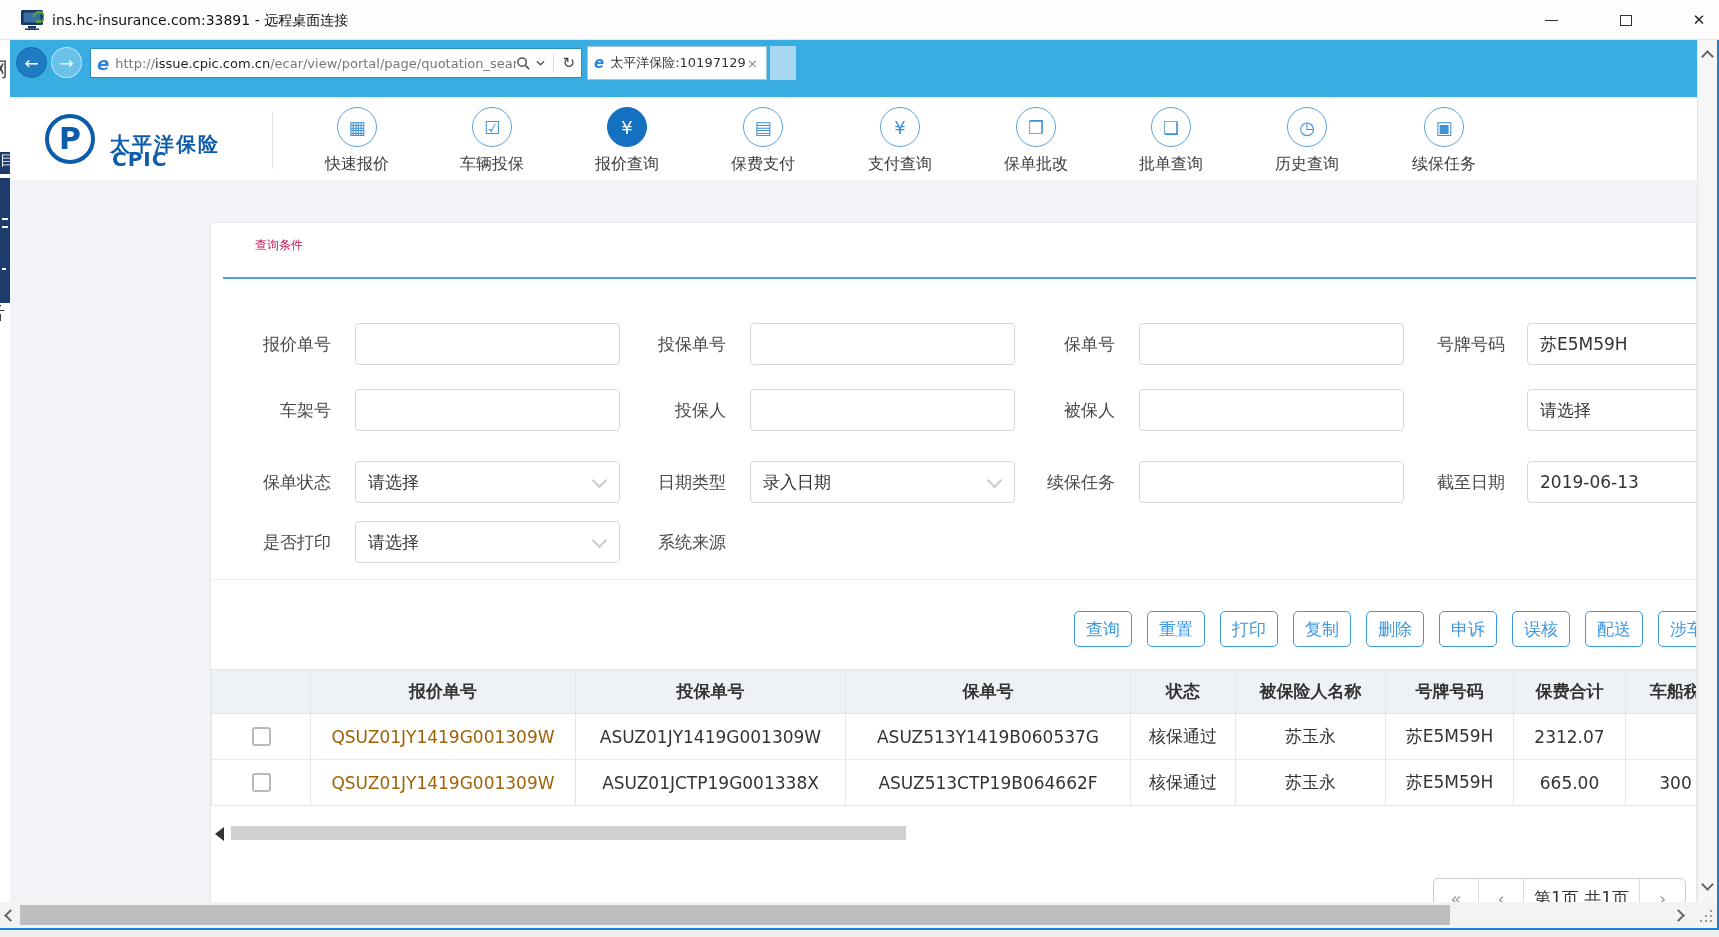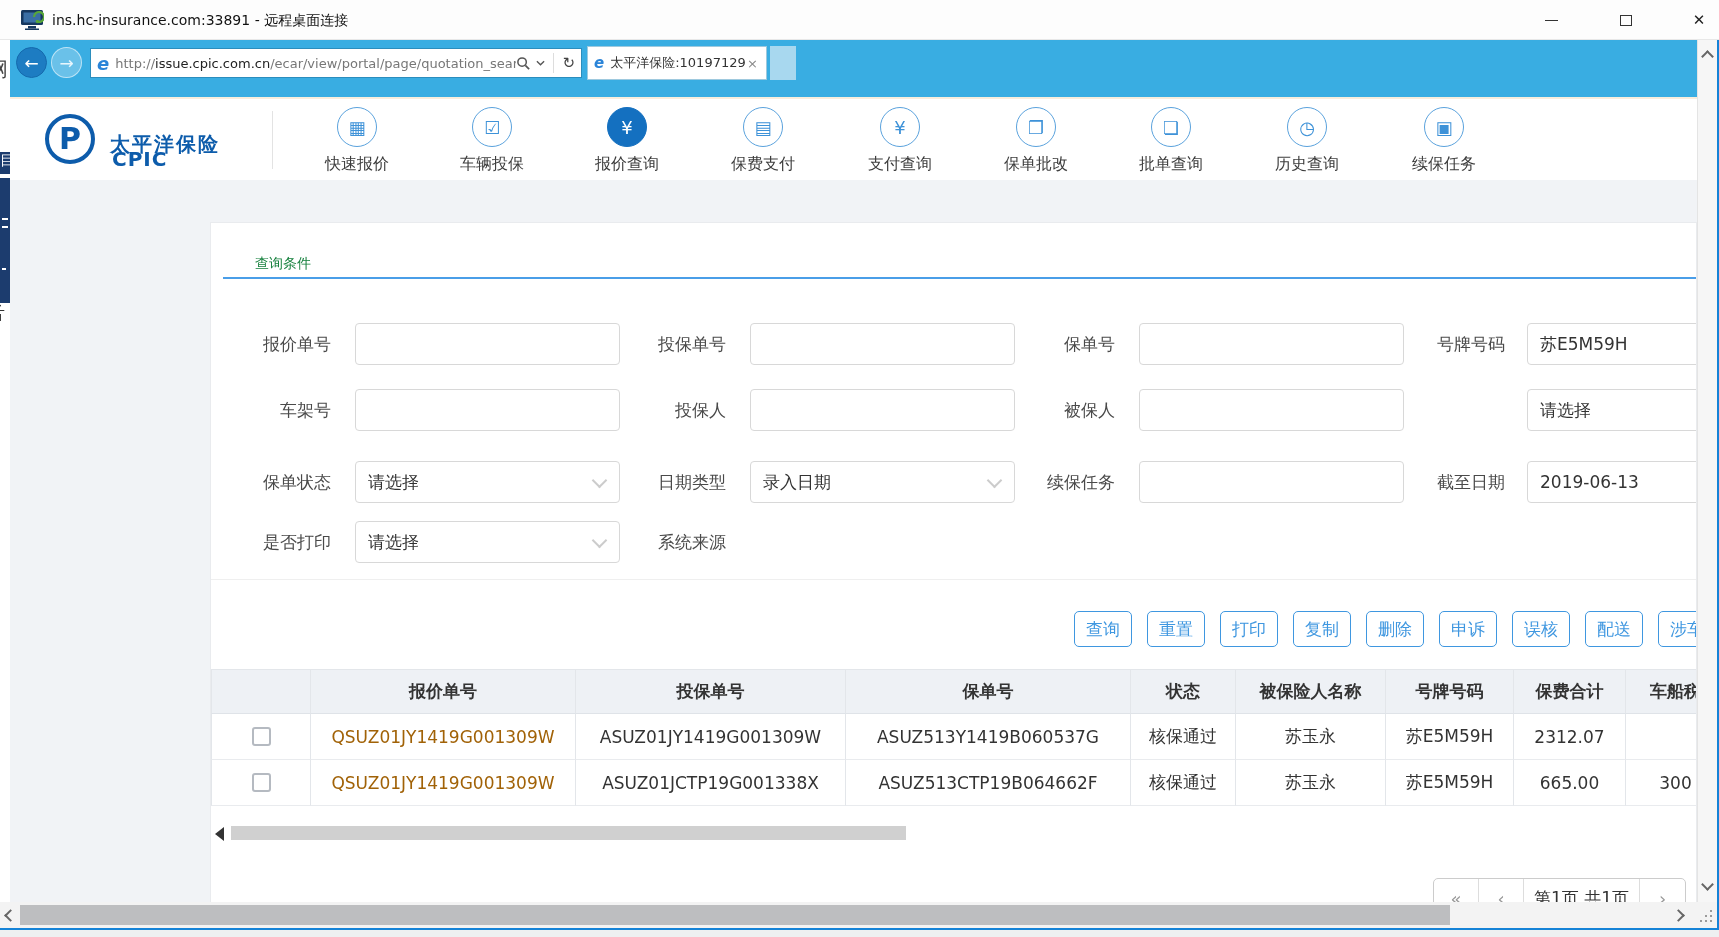--- a/index.html
+++ b/index.html
@@ -47,21 +47,21 @@
   .brand-en { position:absolute; left:102px; top:48px; font-size:20px; font-weight:bold; color:#0d5cab; letter-spacing:1px; }
   .brand-div { position:absolute; left:262px; top:12px; width:1px; height:58px; background:#e3e3e3; }
   .nav-item { position:absolute; top:8px; width:120px; text-align:center; cursor:pointer; }
   .nav-ic { width:40px; height:40px; border-radius:50%; border:1px solid #5aa2dd; color:#3e92d8; margin:0 auto; display:flex; align-items:center; justify-content:center; font-size:18px; background:#fff; }
   .nav-item.active .nav-ic { background:#1470c0; border-color:#1470c0; color:#fff; }
   .nav-lb { margin-top:7px; font-size:16px; color:#3c3c3c; }
 
   
   .pagebg { left:10px; top:180px; width:1687px; height:750px; background:#f1f3f6; }
   .panel { left:210px; top:222px; width:1487px; height:692px; background:#fff; border:1px solid #e9ebee; overflow:hidden; }
-  .sec-title { position:absolute; left:44px; top:14px; font-size:14px; color:#15803d;margin-top:18px; }
+  .sec-title { position:absolute; left:44px; top:14px; font-size:12px; color:#be185d; }
   .sec-line { position:absolute; left:12px; top:54px; width:1475px; height:2px; background:#4a9ee8; }
 
   .lbl { position:absolute; height:42px; line-height:42px; text-align:right; font-size:17px; color:#4a4a4a; }
   .fld { position:absolute; width:265px; height:42px; border:1px solid #d8d8d8; border-radius:4px; background:#fff; display:flex; align-items:center; padding:0 12px; font-size:17px; color:#333; }
   .r1{top:100px}.r2{top:166px}.r3{top:238px}.r4{top:298px}
   .lc1{left:5px;width:115px}.lc2{left:360px;width:155px}.lc3{left:749px;width:155px}.lc4{left:1139px;width:155px}
   .fc1{left:144px}.fc2{left:539px}.fc3{left:928px}.fc4{left:1316px}
   .chev { position:absolute; right:14px; top:13px; width:11px; height:11px; border-right:2px solid #ccc; border-bottom:2px solid #ccc; transform:rotate(45deg); }
 
   .form-div { position:absolute; left:0; top:356px; width:1487px; height:1px; background:#efefef; }

